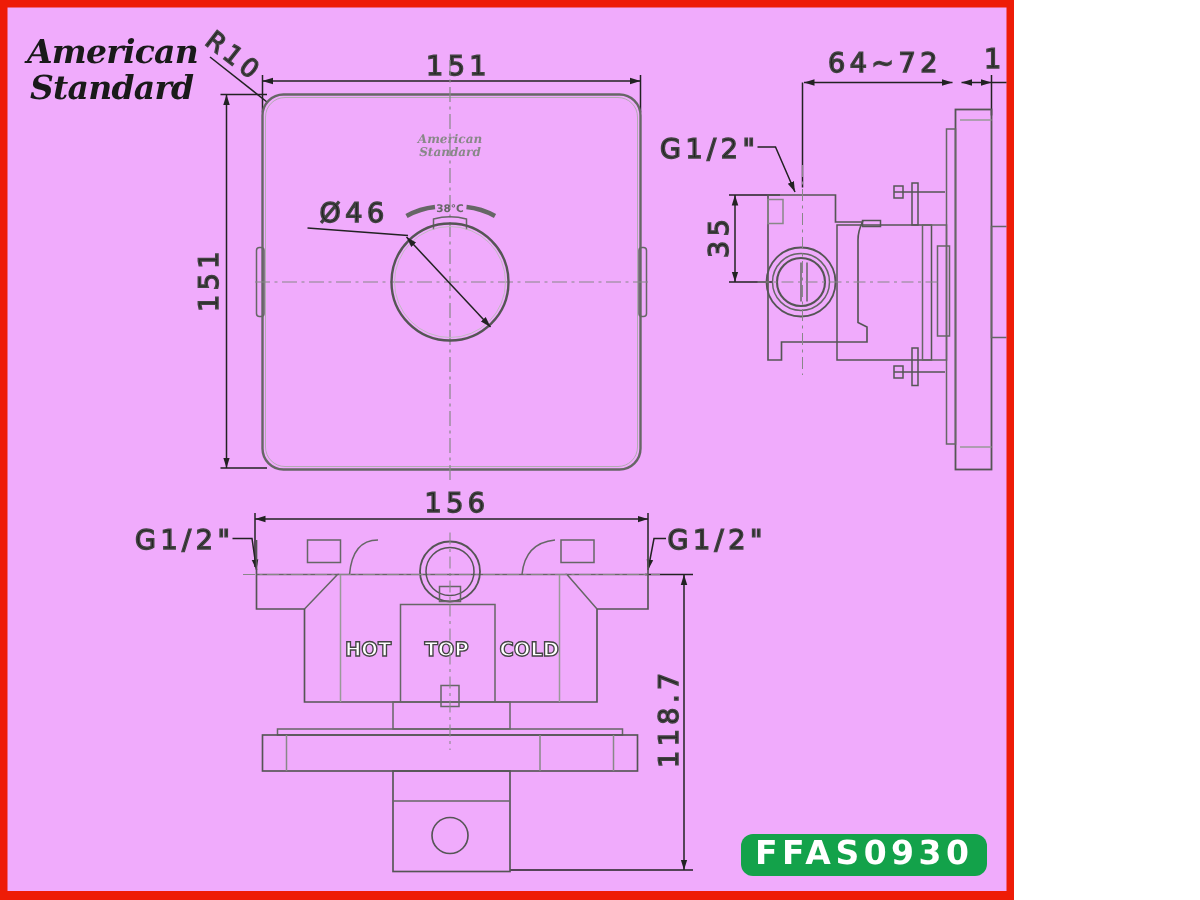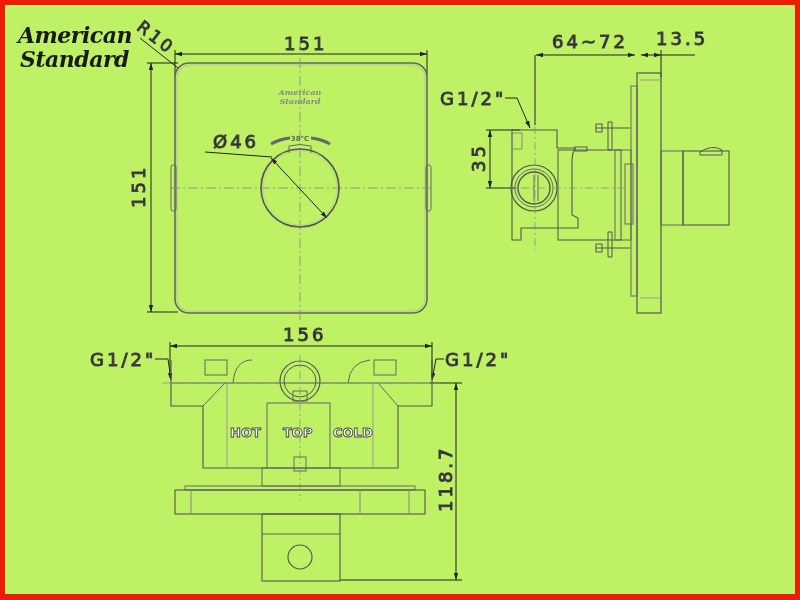--- a/index.html
+++ b/index.html
@@ -1,24 +1,24 @@
 <!DOCTYPE html>
 <html><head>
   <meta charset="utf-8">
   <style>
     html, body { margin: 0; padding: 0; background: #ffffff; }
     .frame {
       position: relative;
-      width: 800px; height: 600px;
+      width: 676px; height: 600px;
       box-sizing: border-box;
       border-left: 5px solid #ee1c07;
       border-right: 5px solid #ee1c07;
       border-top: 5px solid #ee1c07;
       border-bottom: 6px solid #ee1c07;
-      background: #bef264;
+      background: #f0abfc;
       overflow: hidden;
     }
     svg { position: absolute; left: -5px; top: -5px; }
     .brand {
       position: absolute; left: 13px; top: 18px;
       font-family: "DejaVu Serif", serif;
       font-style: italic; font-weight: bold;
       color: #1a1a1a; line-height: 24px; font-size: 22px;
       letter-spacing: -0.5px;
     }
@@ -198,13 +198,14 @@
       <line x1="360" y1="490" x2="360" y2="514" stroke="#888"></line>
       <rect x="262" y="514" width="78" height="67" stroke="#555" stroke-width="1.1"></rect>
       <line x1="262" y1="534" x2="340" y2="534" stroke="#666"></line>
       <circle cx="300" cy="557" r="12" stroke="#555" stroke-width="1.1"></circle>
 
       <line x1="300" y1="355" x2="300" y2="500" stroke="#888" stroke-dasharray="8 3 2 3" stroke-width="0.7"></line>
       <line x1="162" y1="383" x2="440" y2="383" stroke="#888" stroke-dasharray="8 3 2 3" stroke-width="0.7"></line>
     </g>
   </svg>
 
+  <div class="model-badge">FFAS0930</div>
 </div>
 
 </body></html>

